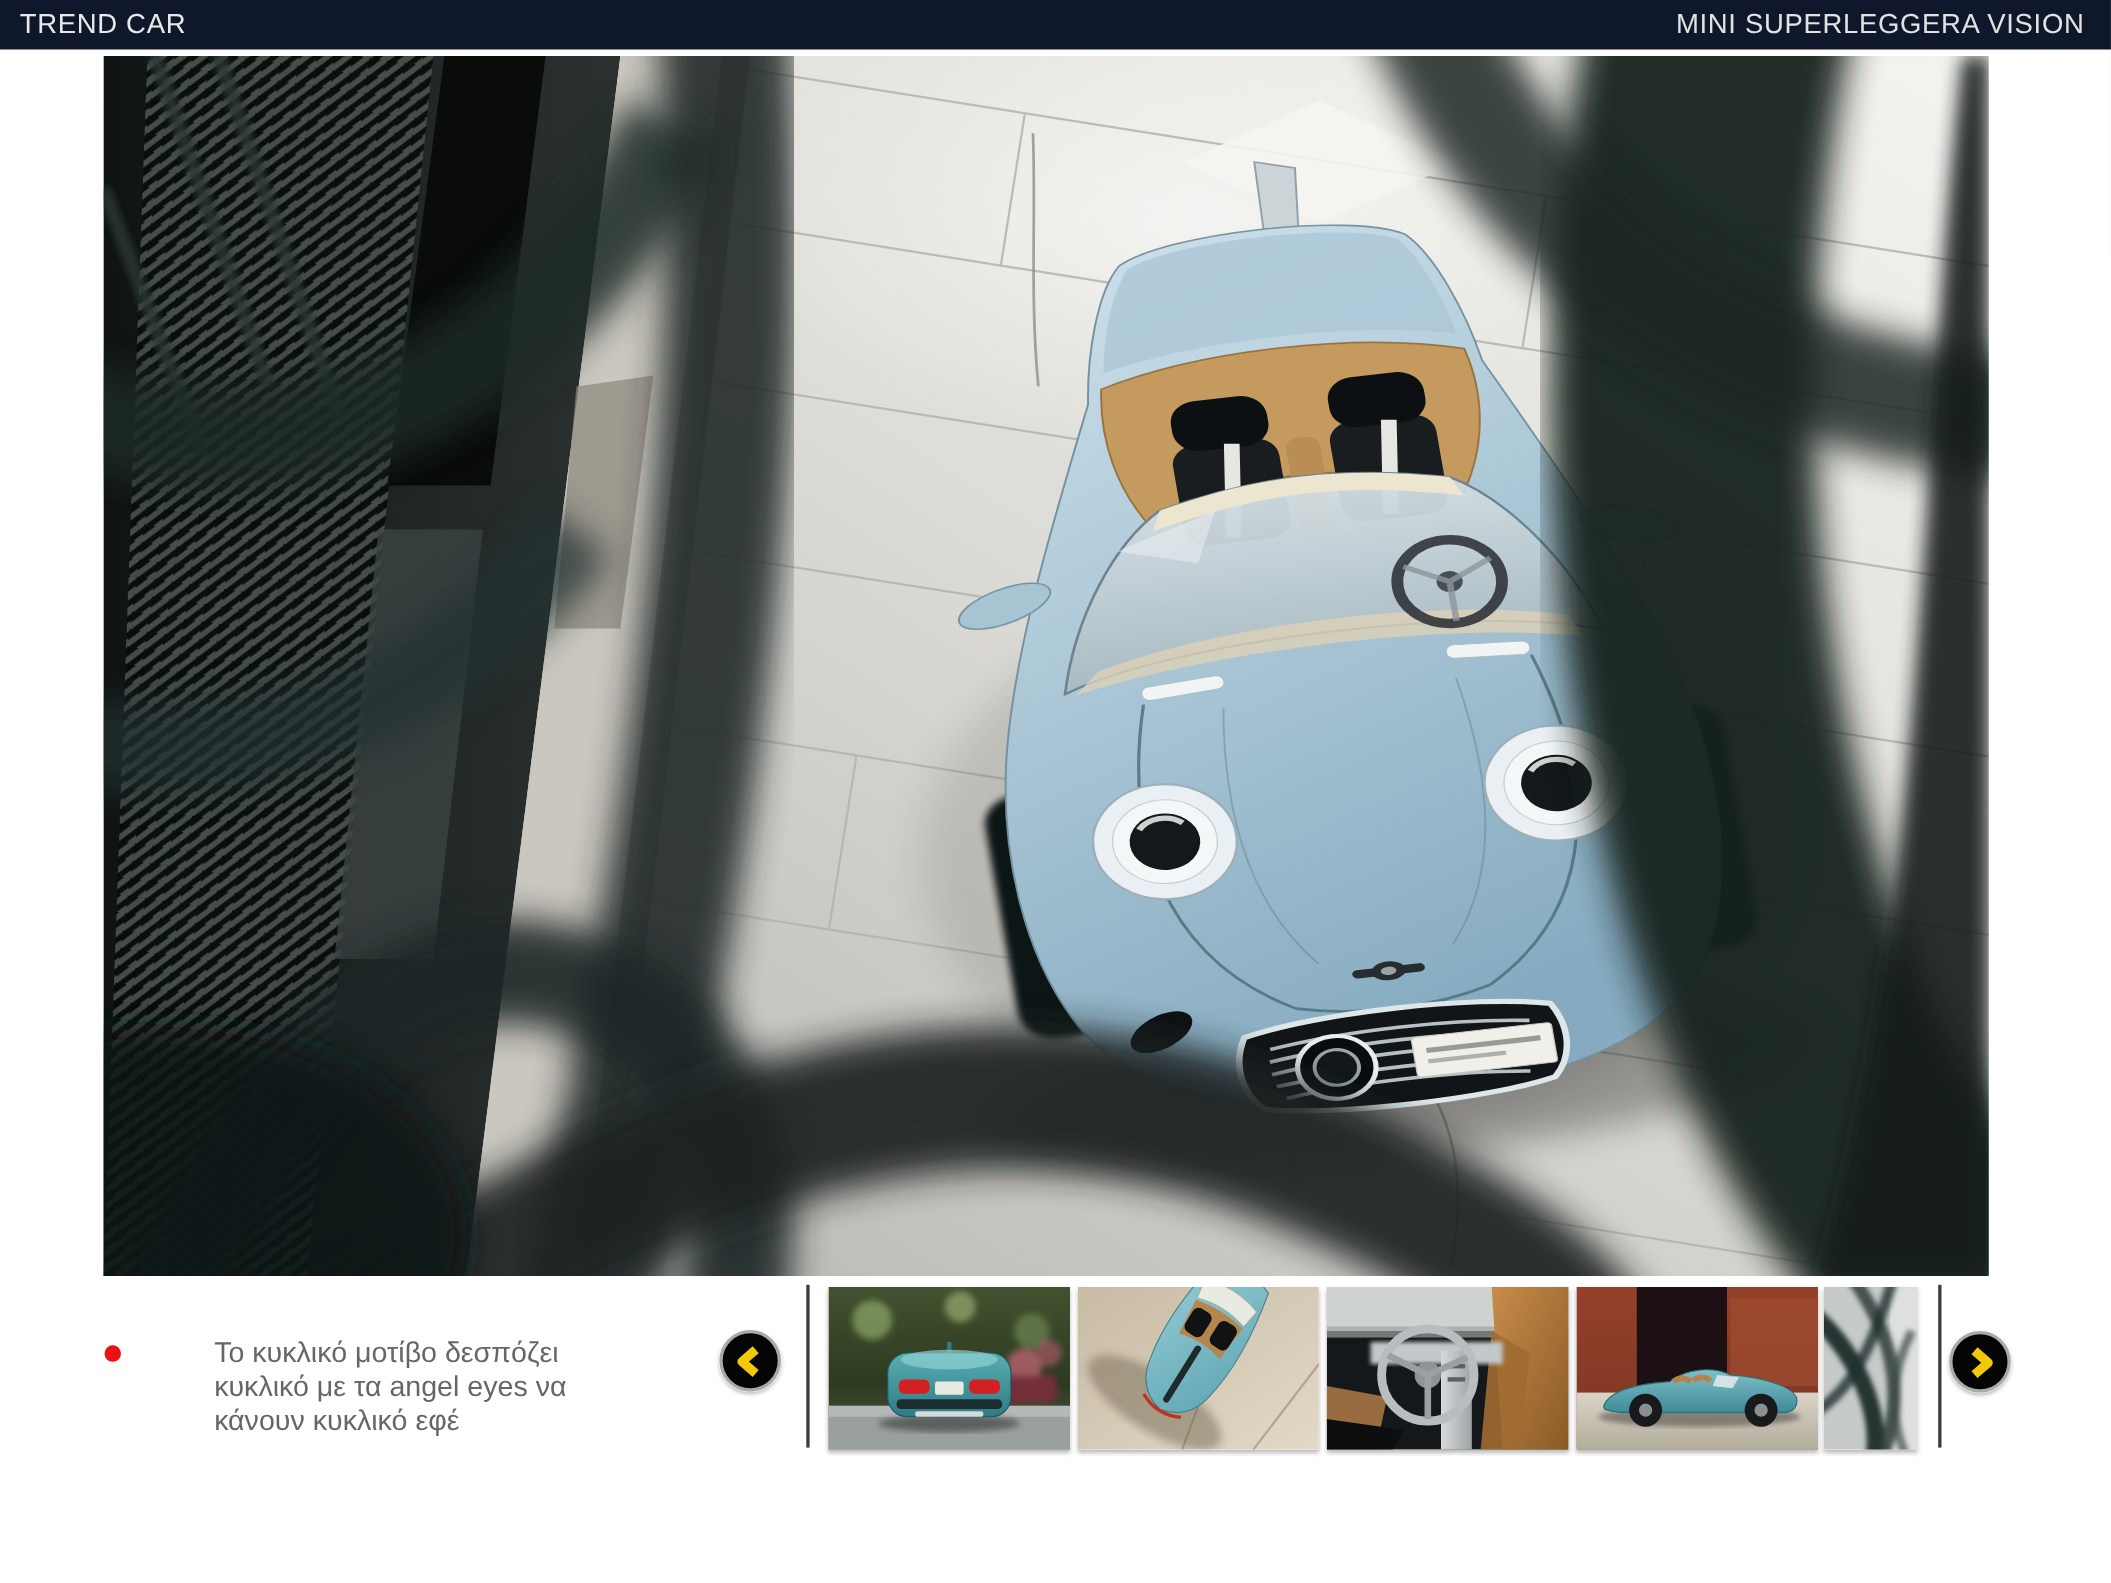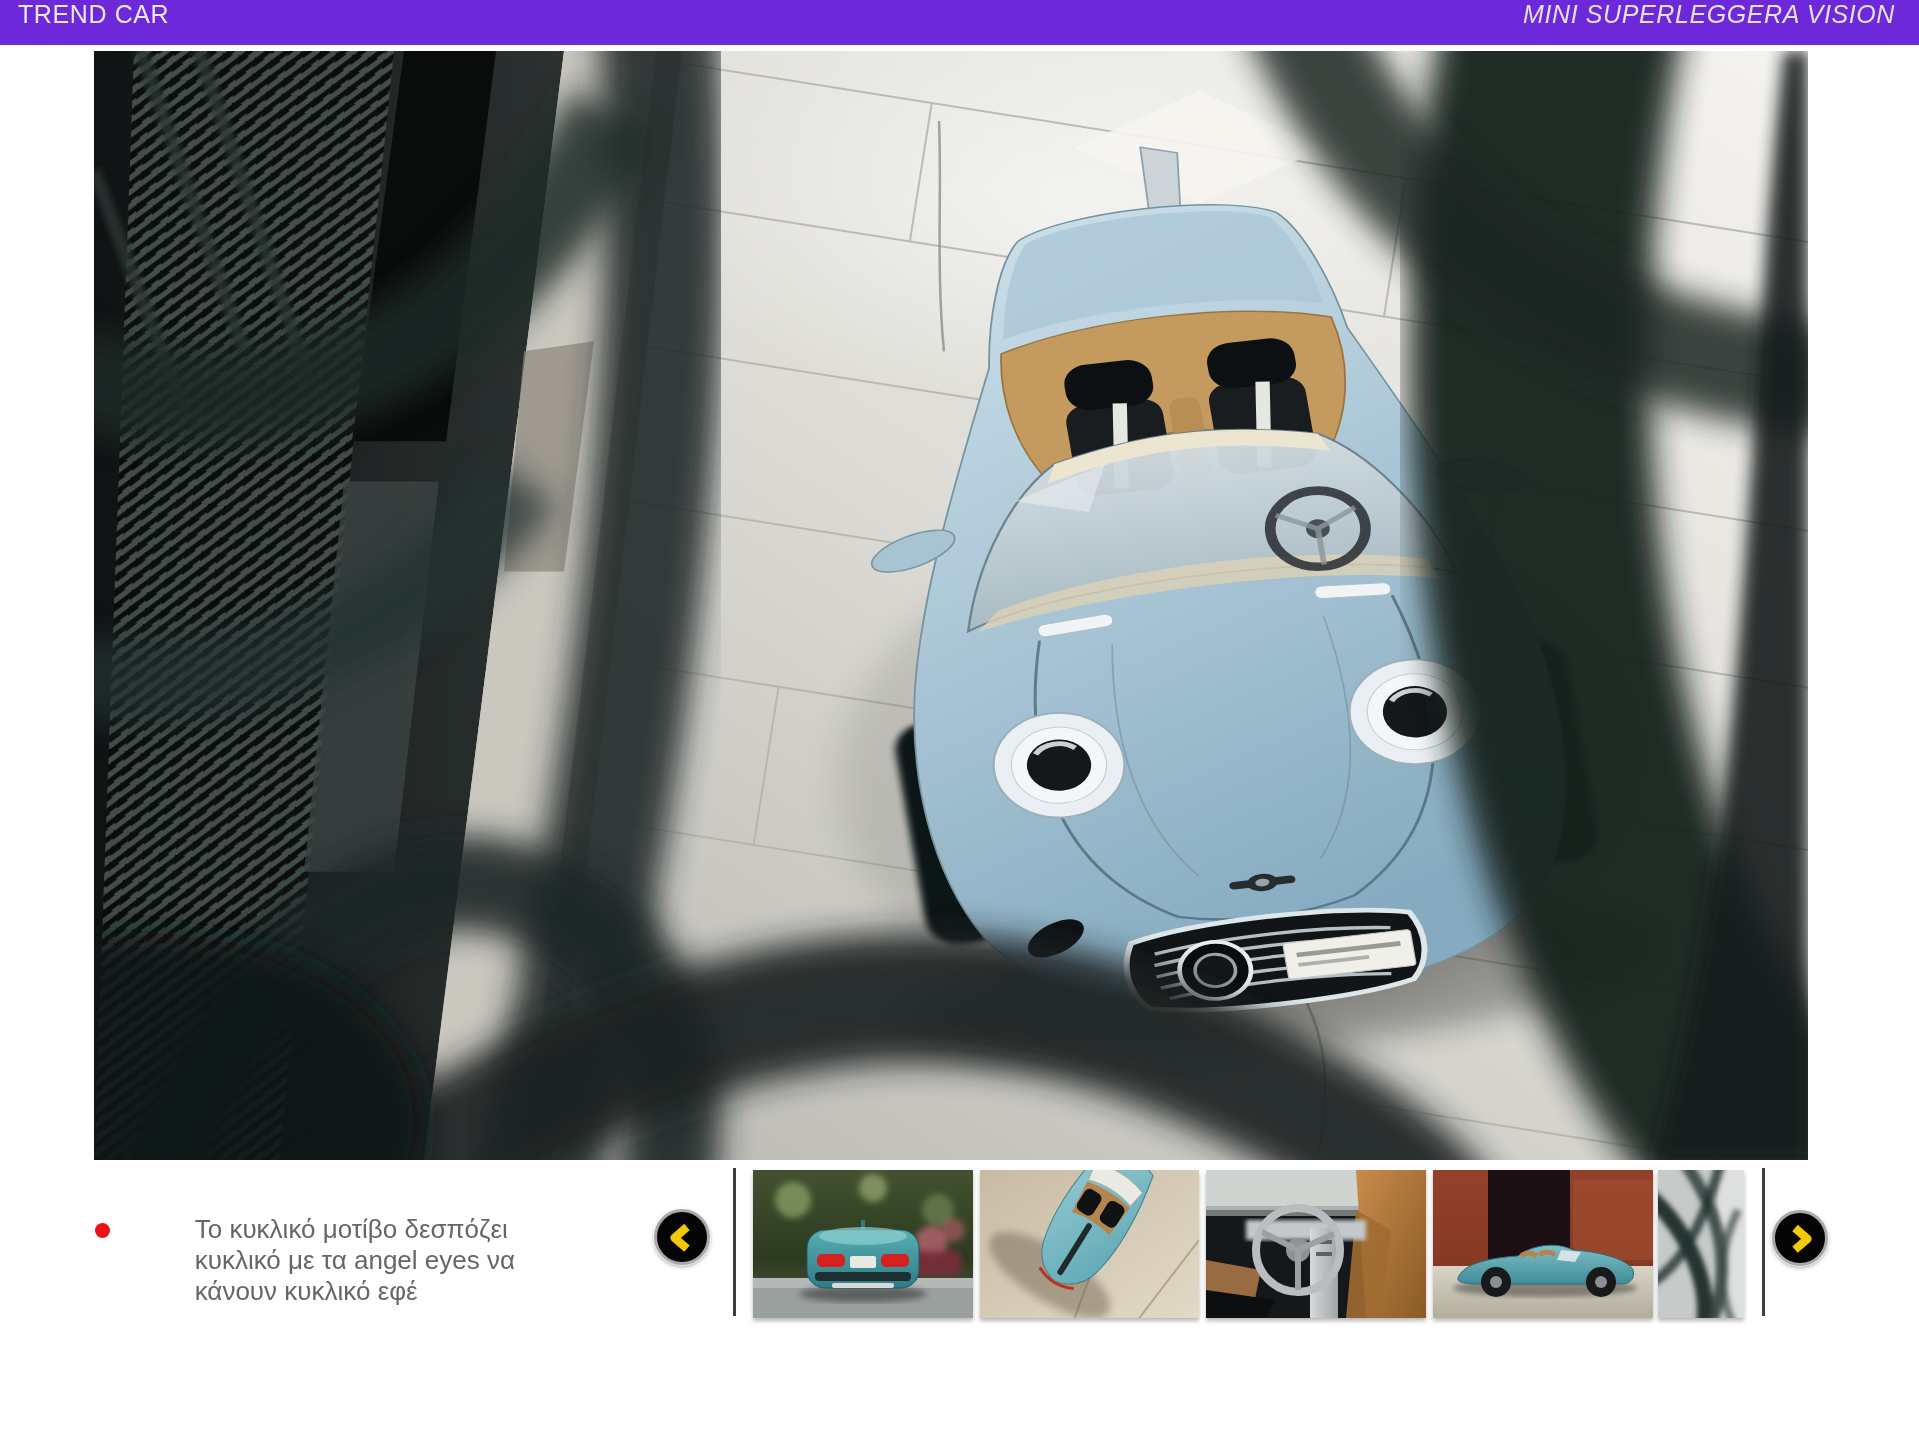--- a/index.html
+++ b/index.html
@@ -3,27 +3,27 @@
 <meta charset="utf-8">
 <style>
   html,body{margin:0;padding:0;}
   body{
     width:1919px;height:1439px;position:relative;overflow:hidden;
     background:#ffffff;font-family:"Liberation Sans",sans-serif;
   }
   
   .topbar{
     position:absolute;left:0;top:0;width:1919px;height:45px;
-    background:#6d28d9;display:flex;justify-content:space-between;
+    background:#0f172a;display:flex;align-items:center;justify-content:space-between;
     box-sizing:border-box;padding:0 24px 0 18px;
   }
   .topbar .ttl{
     color:#e9e9e9;font-size:25px;letter-spacing:.6px;font-weight:400;white-space:nowrap;
   }
-  .topbar .ttl.right{color:#e2e2e2;font-style:italic;}
+  .topbar .ttl.right{color:#e2e2e2;}
   
   .main-photo{
     position:absolute;left:94px;top:51px;width:1714px;height:1109px;
     background:#d8d7d2;overflow:hidden;
   }
   .main-photo svg{display:block;width:100%;height:100%;}
   
   .caption{
     position:absolute;left:95px;top:1214px;width:420px;
     display:flex;align-items:flex-start;justify-content:space-between;

